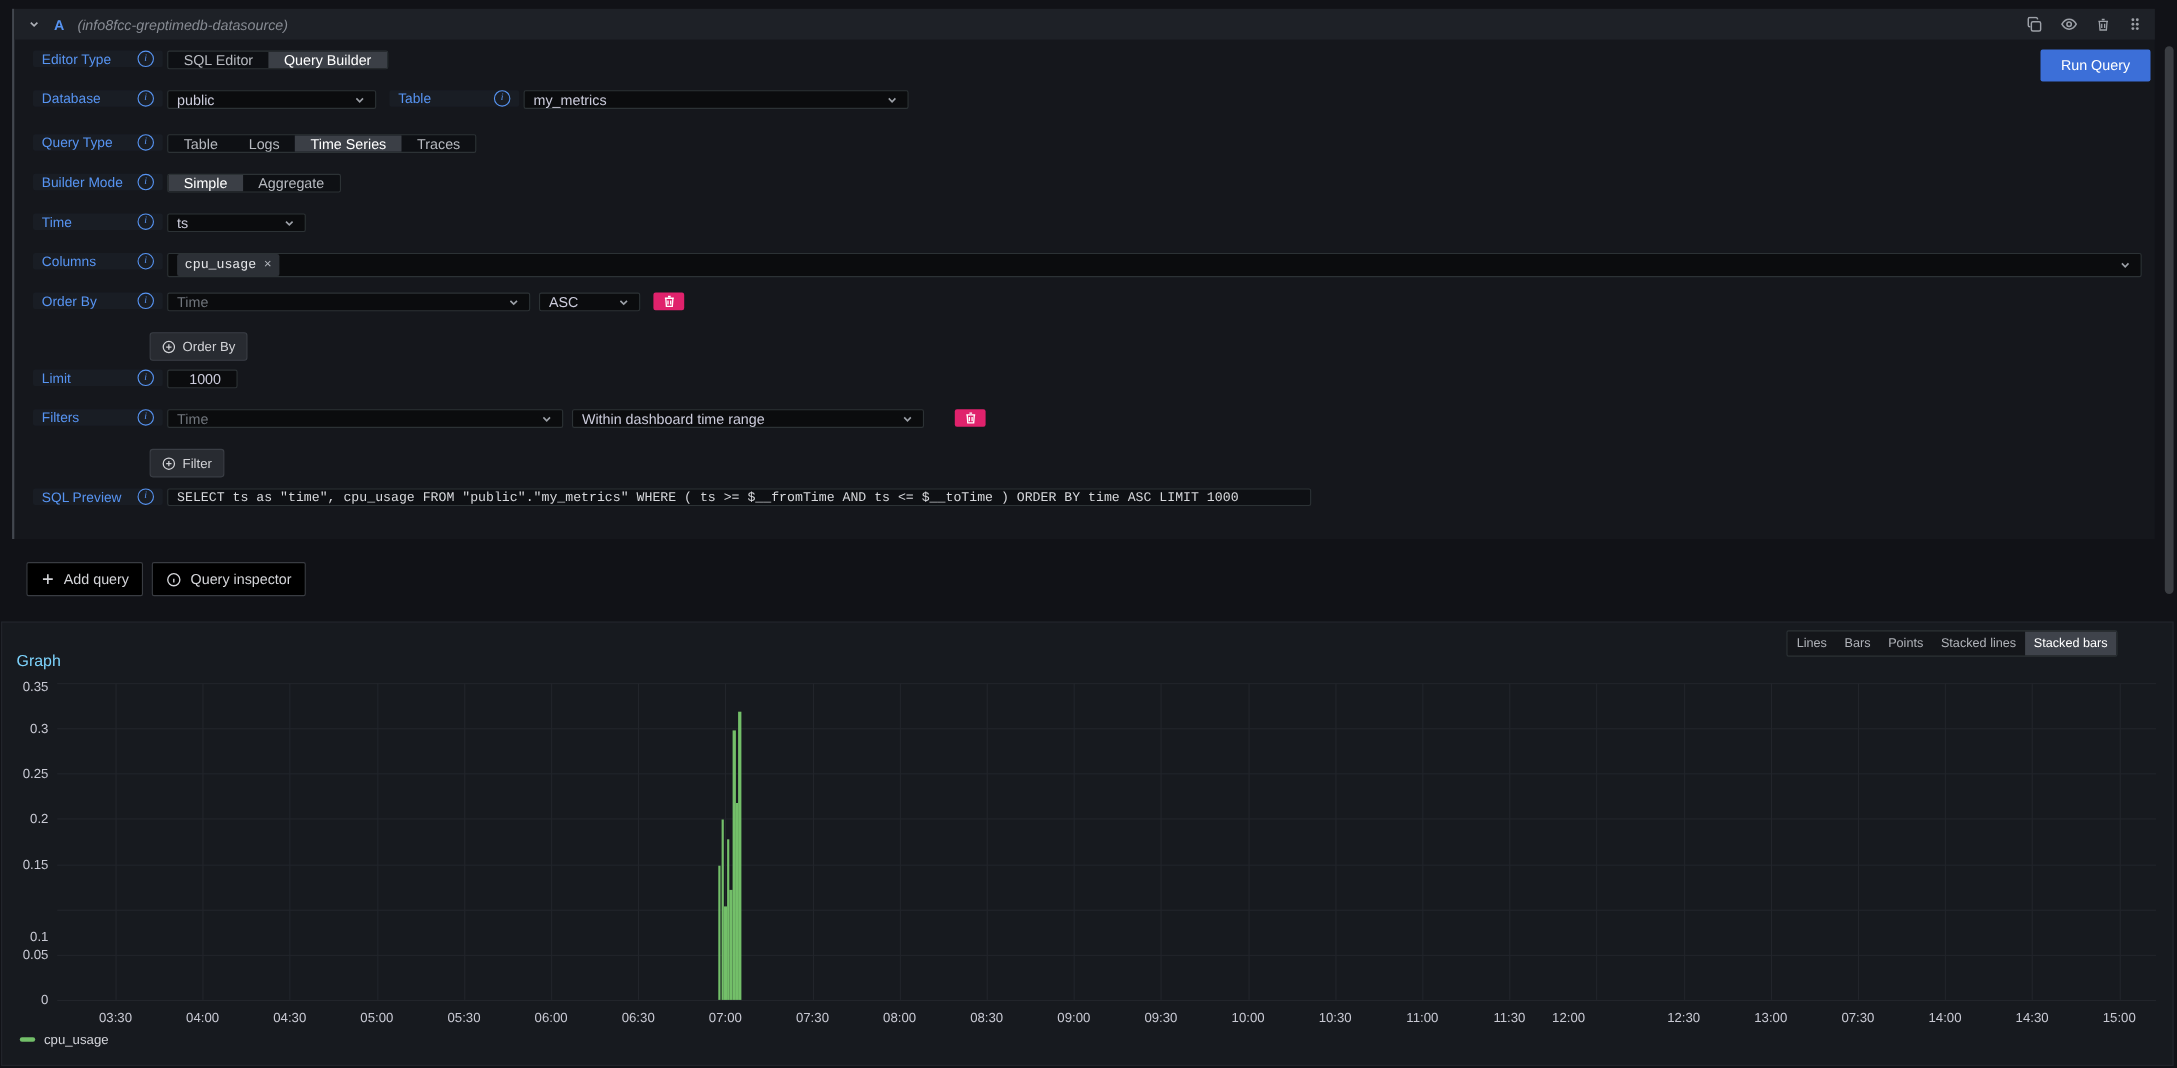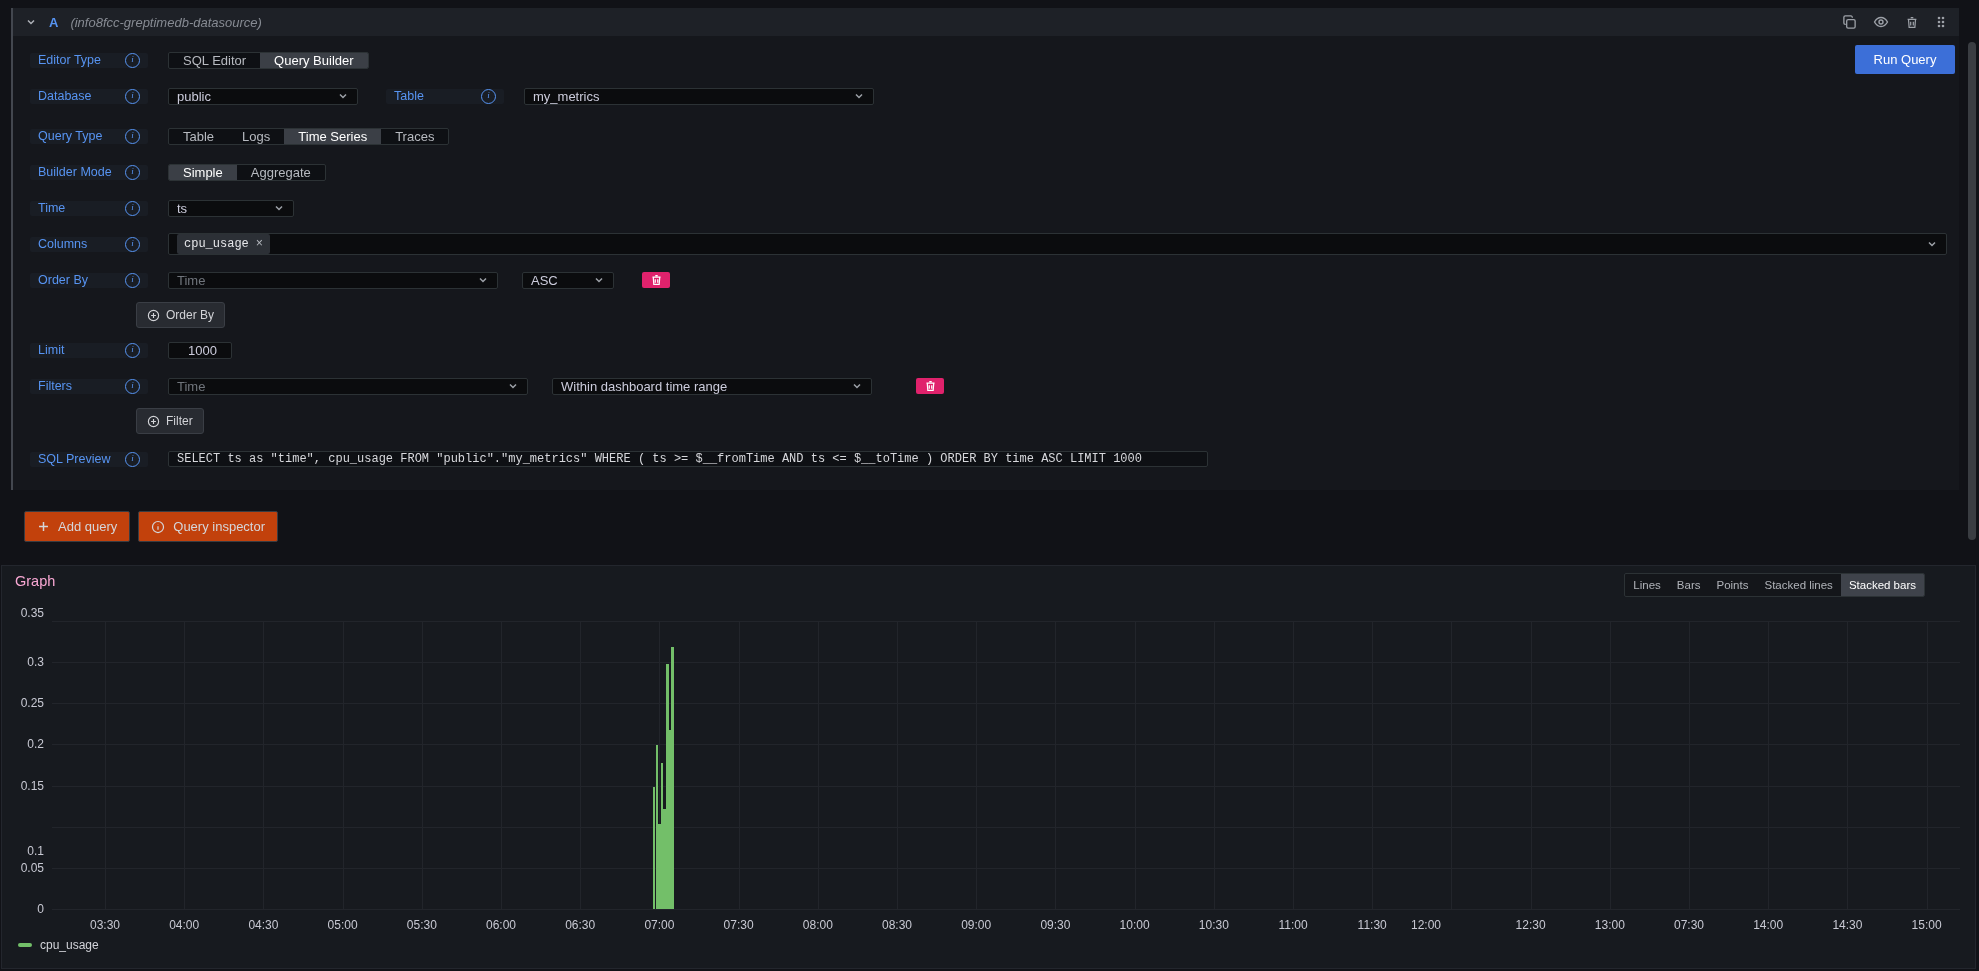--- a/index.html
+++ b/index.html
@@ -9,21 +9,21 @@
   
   .query-card{position:absolute;top:8px;left:11px;width:1946px;background:#15171c;
               border-left:2px solid #43474f;}
   .q-header{height:28px;background:#1e2127;display:flex;align-items:center;padding:0 12px;gap:12px;}
   .q-header .chev-ico{display:flex;align-items:center;color:#aeb1b8;}
   .ref-id{color:#5794f2;font-weight:700;font-size:13px;}
   .ds-name{color:#878b93;font-style:italic;font-size:13px;}
   .q-header .hdr-icons{margin-left:auto;display:flex;align-items:center;gap:16px;color:#9da1a8;}
   .hdr-icons svg{display:block;}
   .q-body{padding:10px 12px 16px 17px;display:flex;flex-direction:column;gap:8px;}
-  .row{display:flex;align-items:center;gap:20px;height:28px;}
+  .row{display:flex;align-items:flex-start;gap:4px;height:28px;}
   .row.tall{height:30px;}
   .lbl{width:102px;min-width:102px;background:#191d24;border-radius:2px;display:flex;align-items:center;
        justify-content:space-between;padding:0 8px;font-size:12.5px;font-weight:500;color:#5794f2;}
   .info{width:13px;height:13px;min-width:13px;border:1px solid #5794f2;border-radius:50%;font-size:9px;
         line-height:11px;text-align:center;color:#5794f2;font-family:"Liberation Serif",serif;font-style:italic;}
   .ctl{background:#0b0c0e;border:1px solid #2c3235;border-radius:2px;display:flex;align-items:center;
        padding:0 8px;font-size:13px;color:#ccccdc;box-sizing:border-box;}
   .ctl .chev{margin-left:auto;display:flex;align-items:center;color:#9da1a8;padding-left:8px;}
   .placeholder{color:#70757c;}
   .seg{display:flex;align-items:stretch;border:1px solid #2c3235;border-radius:2px;background:#0e1014;overflow:hidden;}
@@ -40,29 +40,29 @@
   .sql-box{font-family:"Liberation Mono",monospace;font-size:12px;color:#d7d8dc;width:1040px;
            background:#0e1014;white-space:nowrap;overflow:hidden;}
   input.ctl{outline:none;}
   .limit-input{width:64px;padding-left:19px;}
 
   .run-query{position:absolute;top:45px;right:24px;width:100px;height:29px;background:#3c6fd8;color:#fff;
              border:none;border-radius:2px;font-size:13px;font-weight:500;display:flex;align-items:center;
              justify-content:center;cursor:pointer;font-family:inherit;}
 
   .footer{position:absolute;top:511px;left:24px;display:flex;gap:8px;}
-  .footer .fbtn{height:29px;background:#c2410c;border:1px solid #393c42;border-radius:2px;display:flex;
+  .footer .fbtn{height:29px;background:#000000;border:1px solid #393c42;border-radius:2px;display:flex;
                 align-items:center;gap:8px;padding:0 12px;font-size:13px;font-weight:500;color:#d5d6da;cursor:pointer;}
 
   .scrollbar{position:absolute;top:42px;right:3px;width:8px;height:498px;background:#3a3d42;border-radius:4px;}
 
   
   .panel{position:absolute;top:565px;left:1px;width:1975px;height:404px;background:#171a1f;
          border:1px solid #23262d;box-sizing:border-box;}
-  .panel-title{position:absolute;left:13px;top:7px;font-size:14.5px;font-weight:500;color:#f9a8d4;}
+  .panel-title{position:absolute;left:13px;top:27px;font-size:14.5px;font-weight:500;color:#7dd3fc;}
   .mini-seg{position:absolute;top:7px;right:50px;display:flex;border:1px solid #2c3235;border-radius:2px;
             height:22px;overflow:hidden;background:#14161a;}
   .mini-seg .opt{padding:0 8px;display:flex;align-items:center;font-size:11.5px;color:#b0b3b9;cursor:pointer;white-space:nowrap;}
   .mini-seg .opt.sel{background:#3f434b;color:#fff;font-weight:500;}
   .plot{position:absolute;left:50px;top:55px;width:1908px;height:288px;}
   .gl-h{position:absolute;left:0;width:100%;height:1px;background:#22252b;}
   .gl-v{position:absolute;top:0;height:100%;width:1px;background:#22252b;}
   .bar{position:absolute;bottom:0;width:2.4px;background:#73bf69;}
   .ytick{position:absolute;left:0;width:42px;text-align:right;font-size:12px;color:#c8c9d3;}
   .xtick{position:absolute;top:352px;transform:translateX(-50%);font-size:12px;color:#c8c9d3;white-space:nowrap;}
@@ -380,21 +380,21 @@
       <span class="dash"></span>
       <span class="name">cpu_usage</span>
     </div>
   <div class="ytick" style="top: 336px;">0</div>
       <div class="ytick" style="top: 294.857px;">0.05</div>
       <div class="ytick" style="top: 253.714px; margin-top: 24px;">0.1</div>
       <div class="ytick" style="top: 212.571px;">0.15</div>
       <div class="ytick" style="top: 171.429px;">0.2</div>
       <div class="ytick" style="top: 130.286px;">0.25</div>
       <div class="ytick" style="top: 89.1429px;">0.3</div>
-      <div class="ytick" style="top: 40px;">0.35</div>
+      <div class="ytick" style="top: 51px;">0.35</div>
       <div class="xtick" style="left: 103px; text-align: right;">03:30</div>
       <div class="xtick" style="left: 182.2px;">04:00</div>
       <div class="xtick" style="left: 261.4px;">04:30</div>
       <div class="xtick" style="left: 340.6px;">05:00</div>
       <div class="xtick" style="left: 419.8px;">05:30</div>
       <div class="xtick" style="left: 499px;">06:00</div>
       <div class="xtick" style="left: 578.2px;">06:30</div>
       <div class="xtick" style="left: 657.4px;">07:00</div>
       <div class="xtick" style="left: 736.6px;">07:30</div>
       <div class="xtick" style="left: 815.8px;">08:00</div>

